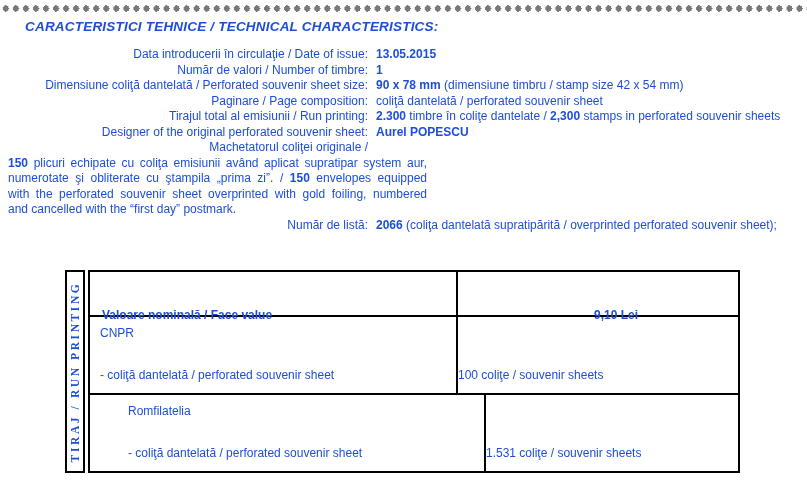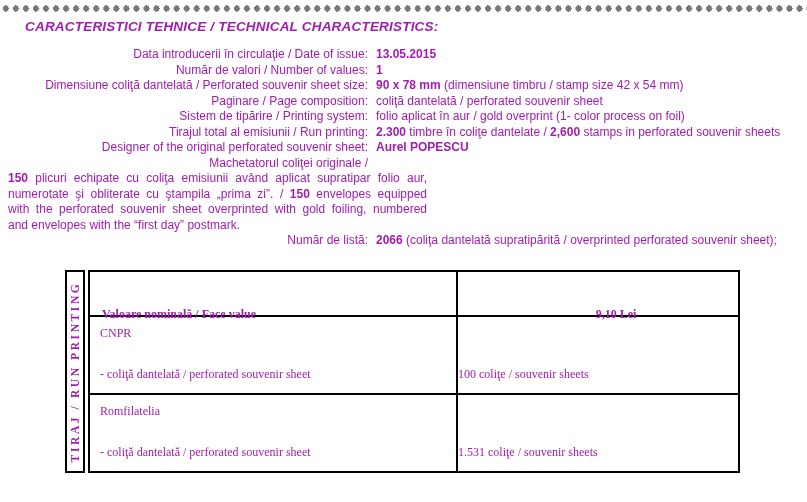--- a/index.html
+++ b/index.html
@@ -1,19 +1,19 @@
 <!DOCTYPE html>
 <html><head>
 <meta charset="utf-8">
 <style>
   * { margin:0; padding:0; box-sizing:border-box; }
   html,body { background:#ffffff; }
   .page {
     position:relative; width:807px; height:502px; background:#ffffff;
-    color:#a21caf; font-family:"Liberation Sans", sans-serif; overflow:hidden;
+    color:#1d4ed8; font-family:"Liberation Sans", sans-serif; overflow:hidden;
   }
   .dots {
     position:absolute; top:4px; left:1px; width:806px; height:9px;
     background-image: radial-gradient(circle 3.1px at 4.7px 4.5px, #787878 99%, rgba(0,0,0,0) 100%);
     background-size:10.06px 9px; background-repeat:repeat-x;
   }
   .title {
     position:absolute; top:19px; left:25px;
     font-size:13.5px; font-weight:bold; font-style:italic; letter-spacing:.2px;
     white-space:nowrap;
@@ -34,22 +34,22 @@
     position:relative; flex:none;
   }
   .vcell span {
     position:absolute; left:50%; top:50%;
     transform:translate(-50%,-50%) rotate(-90deg);
     white-space:nowrap;
     font-family:"Liberation Serif", serif; font-weight:bold;
     font-size:11.5px; letter-spacing:2.6px;
   }
   .tcontent { width:652px; height:203px; border:2px solid #000; flex:none; }
-  .trow { display:flex; border-bottom:2px solid #000; position:relative;font-family:Liberation Serif, serif; }
-  .trow.last { border-bottom:none; }
+  .trow { display:flex; border-bottom:2px solid #000; position:relative; }
+  .trow.last { border-bottom:none;margin-left:28px; }
   .thead { height:45px; }
   .tbig  { height:78px; }
   .tbig2 { height:76px; }
   .c1 { width:368px; flex:none; border-right:2px solid #000; position:relative;padding-left:41px; }
   .c2 { flex:1; position:relative;padding-left:36px; }
   .thead .c1 { display:flex; align-items:center; padding-left:12px; }
   .thead .c2 { display:flex; align-items:center; justify-content:center; }
   .org  { position:absolute; top:9px;  left:10px; }
   .item { position:absolute; bottom:11px; left:10px; white-space:nowrap; }
   .qty  { position:absolute; bottom:11px; left:0; right:0; text-align:left; }
@@ -64,60 +64,56 @@
   <div class="title">CARACTERISTICI TEHNICE / TECHNICAL CHARACTERISTICS:</div>
 
   <div class="details">
 
     <div class="drow">
       <div class="dlabel">Data introducerii în circulaţie / Date of issue:</div>
       <div class="dvalue"><span class="b">13.05.2015</span></div>
     </div>
 
     <div class="drow">
-      <div class="dlabel">Număr de valori / Number of values:</div>
+      <div class="dlabel">Număr de valori / Number of timbre:</div>
       <div class="dvalue"><span class="b">1</span></div>
     </div>
 
     <div class="drow">
       <div class="dlabel">Dimensiune coliţă dantelată / Perforated souvenir sheet size:</div>
       <div class="dvalue"><span class="b">90 x 78 mm</span><span> (dimensiune timbru / stamp size 42 x 54 mm)</span></div>
     </div>
 
     <div class="drow">
       <div class="dlabel">Paginare / Page composition:</div>
       <div class="dvalue"><span>coliţă dantelată / perforated souvenir sheet</span></div>
     </div>
 
-    <div class="drow">
-      <div class="dlabel">Sistem de tipărire / Printing system:</div>
-      <div class="dvalue"><span>folio aplicat în aur / gold overprint (1- color process on foil)</span></div>
-    </div>
 
     <div class="drow">
       <div class="dlabel">Tirajul total al emisiunii / Run printing:</div>
-      <div class="dvalue"><span class="b">2.300</span><span> timbre în coliţe dantelate / </span><span class="b">2,600</span><span> stamps in perforated souvenir sheets</span></div>
+      <div class="dvalue"><span class="b">2.300</span><span> timbre în coliţe dantelate / </span><span class="b">2,300</span><span> stamps in perforated souvenir sheets</span></div>
     </div>
 
     <div class="drow">
       <div class="dlabel">Designer of the original perforated souvenir sheet:</div>
       <div class="dvalue"><span class="b">Aurel POPESCU</span></div>
     </div>
 
     <div class="drow">
       <div class="dlabel">Machetatorul coliţei originale /</div>
       <div class="dvalue"></div>
     </div>
 
     <div class="drow">
       <div class="dvalue">
-        <div class="just"><span class="b">150</span><span> plicuri echipate cu coliţa emisiunii având aplicat supratipar folio aur,</span></div>
+        <div class="just"><span class="b">150</span><span> plicuri echipate cu coliţa emisiunii având aplicat supratipar system aur,</span></div>
         <div class="just"><span>numerotate şi obliterate cu ştampila „prima zi”. / </span><span class="b">150</span><span> envelopes equipped</span></div>
         <div class="just"><span>with the perforated souvenir sheet overprinted with gold foiling, numbered</span></div>
-        <div><span>and envelopes with the “first day” postmark.</span></div>
+        <div><span>and cancelled with the “first day” postmark.</span></div>
       </div>
     </div>
 
     <div class="drow">
       <div class="dlabel">Număr de listă:</div>
       <div class="dvalue"><span class="b">2066</span><span> (coliţa dantelată supratipărită / overprinted perforated souvenir sheet);</span></div>
     </div>
 
   </div>
 

